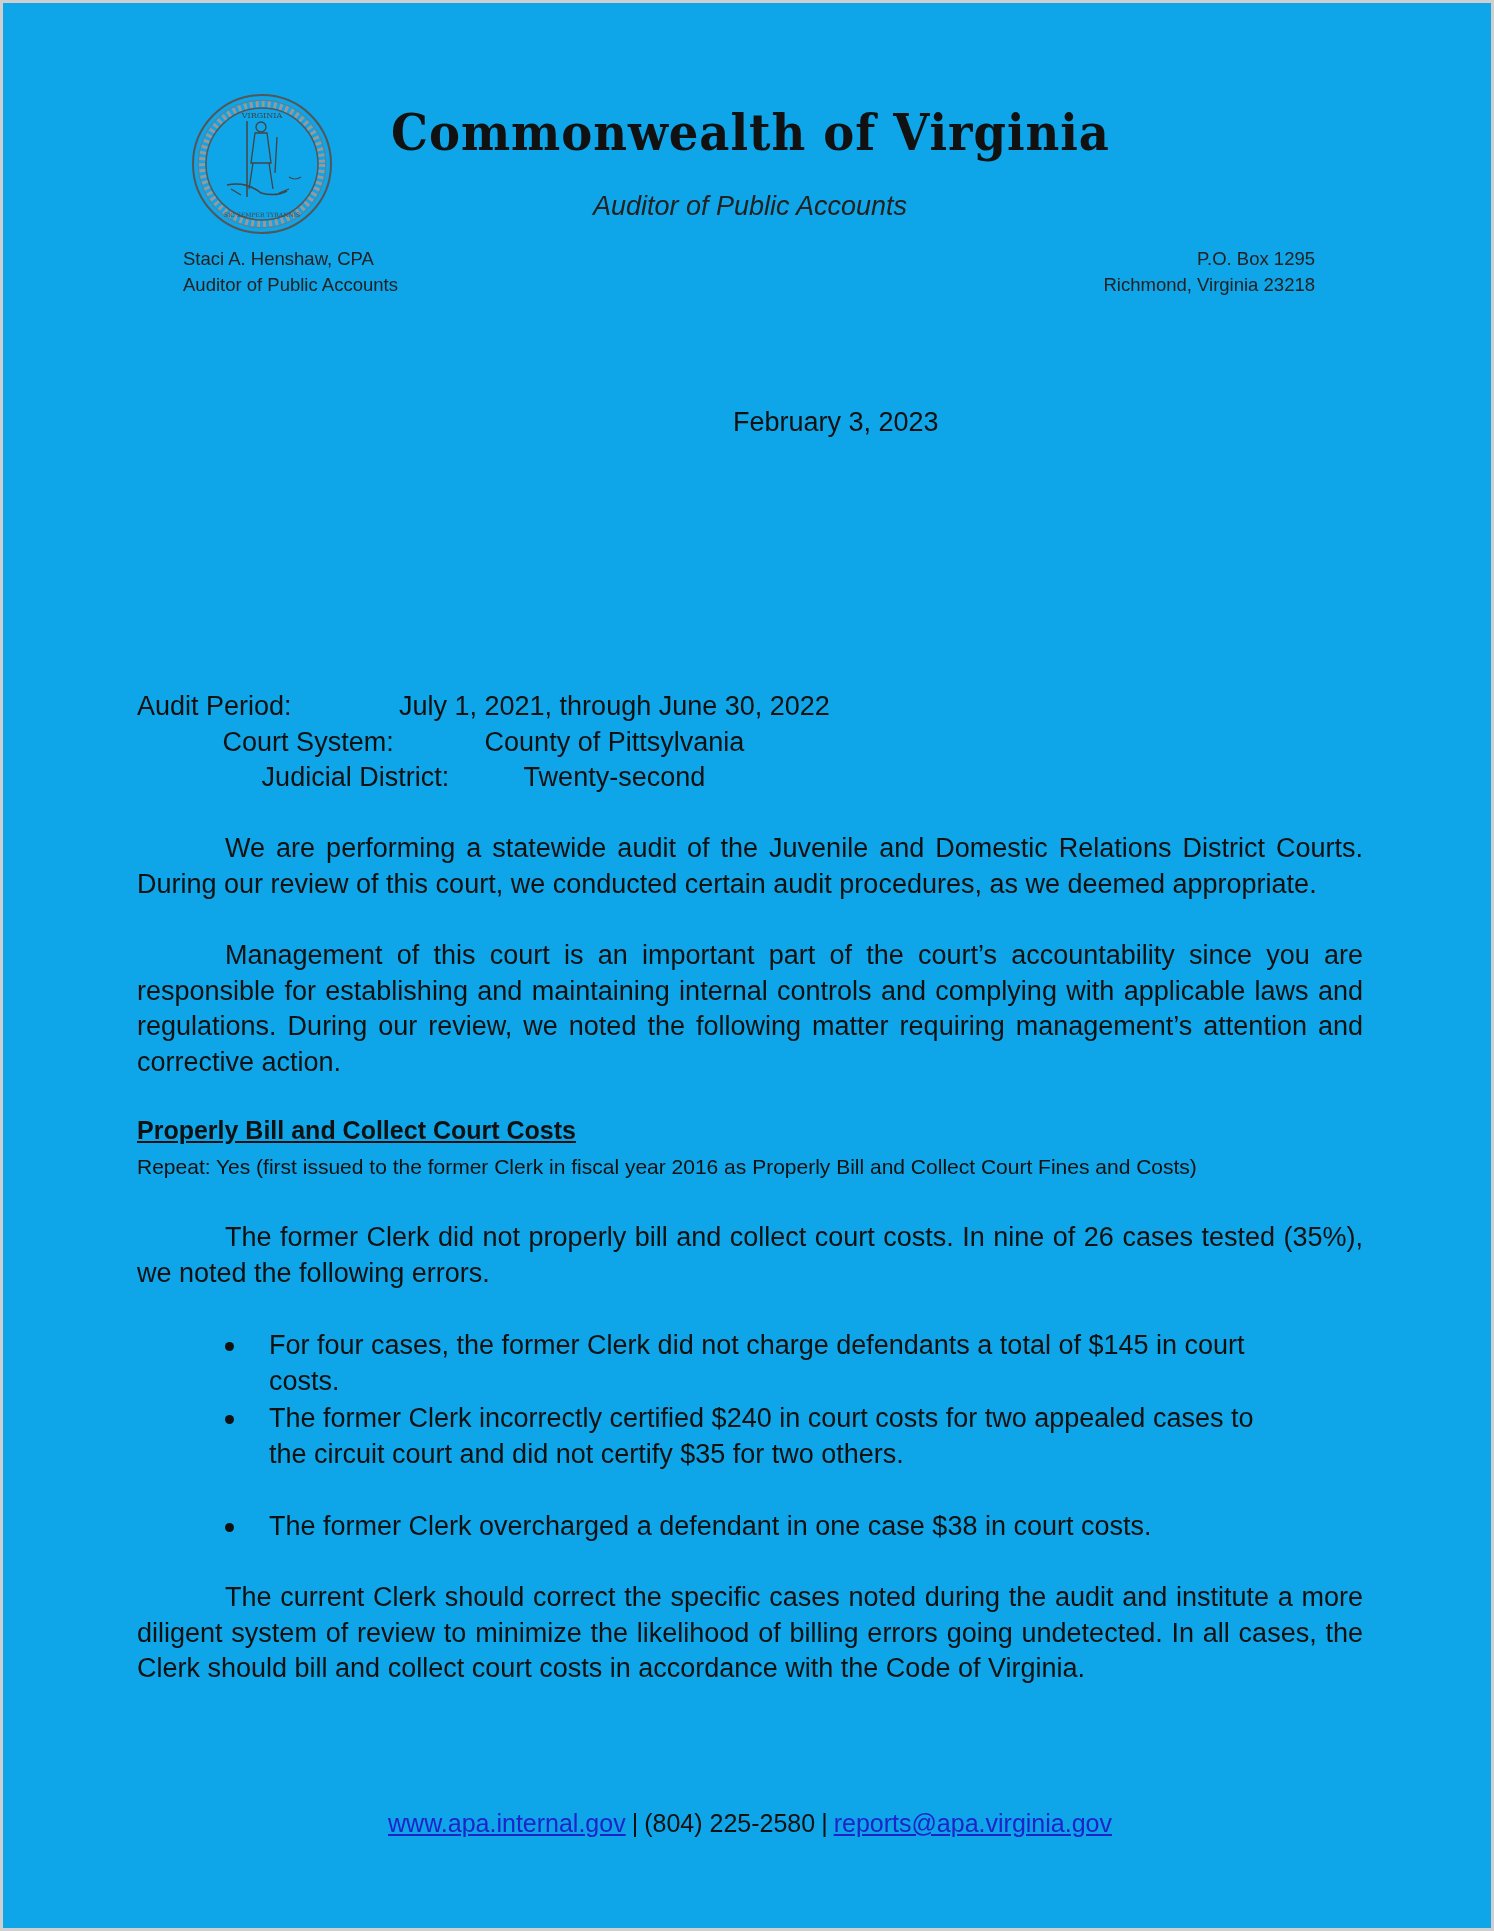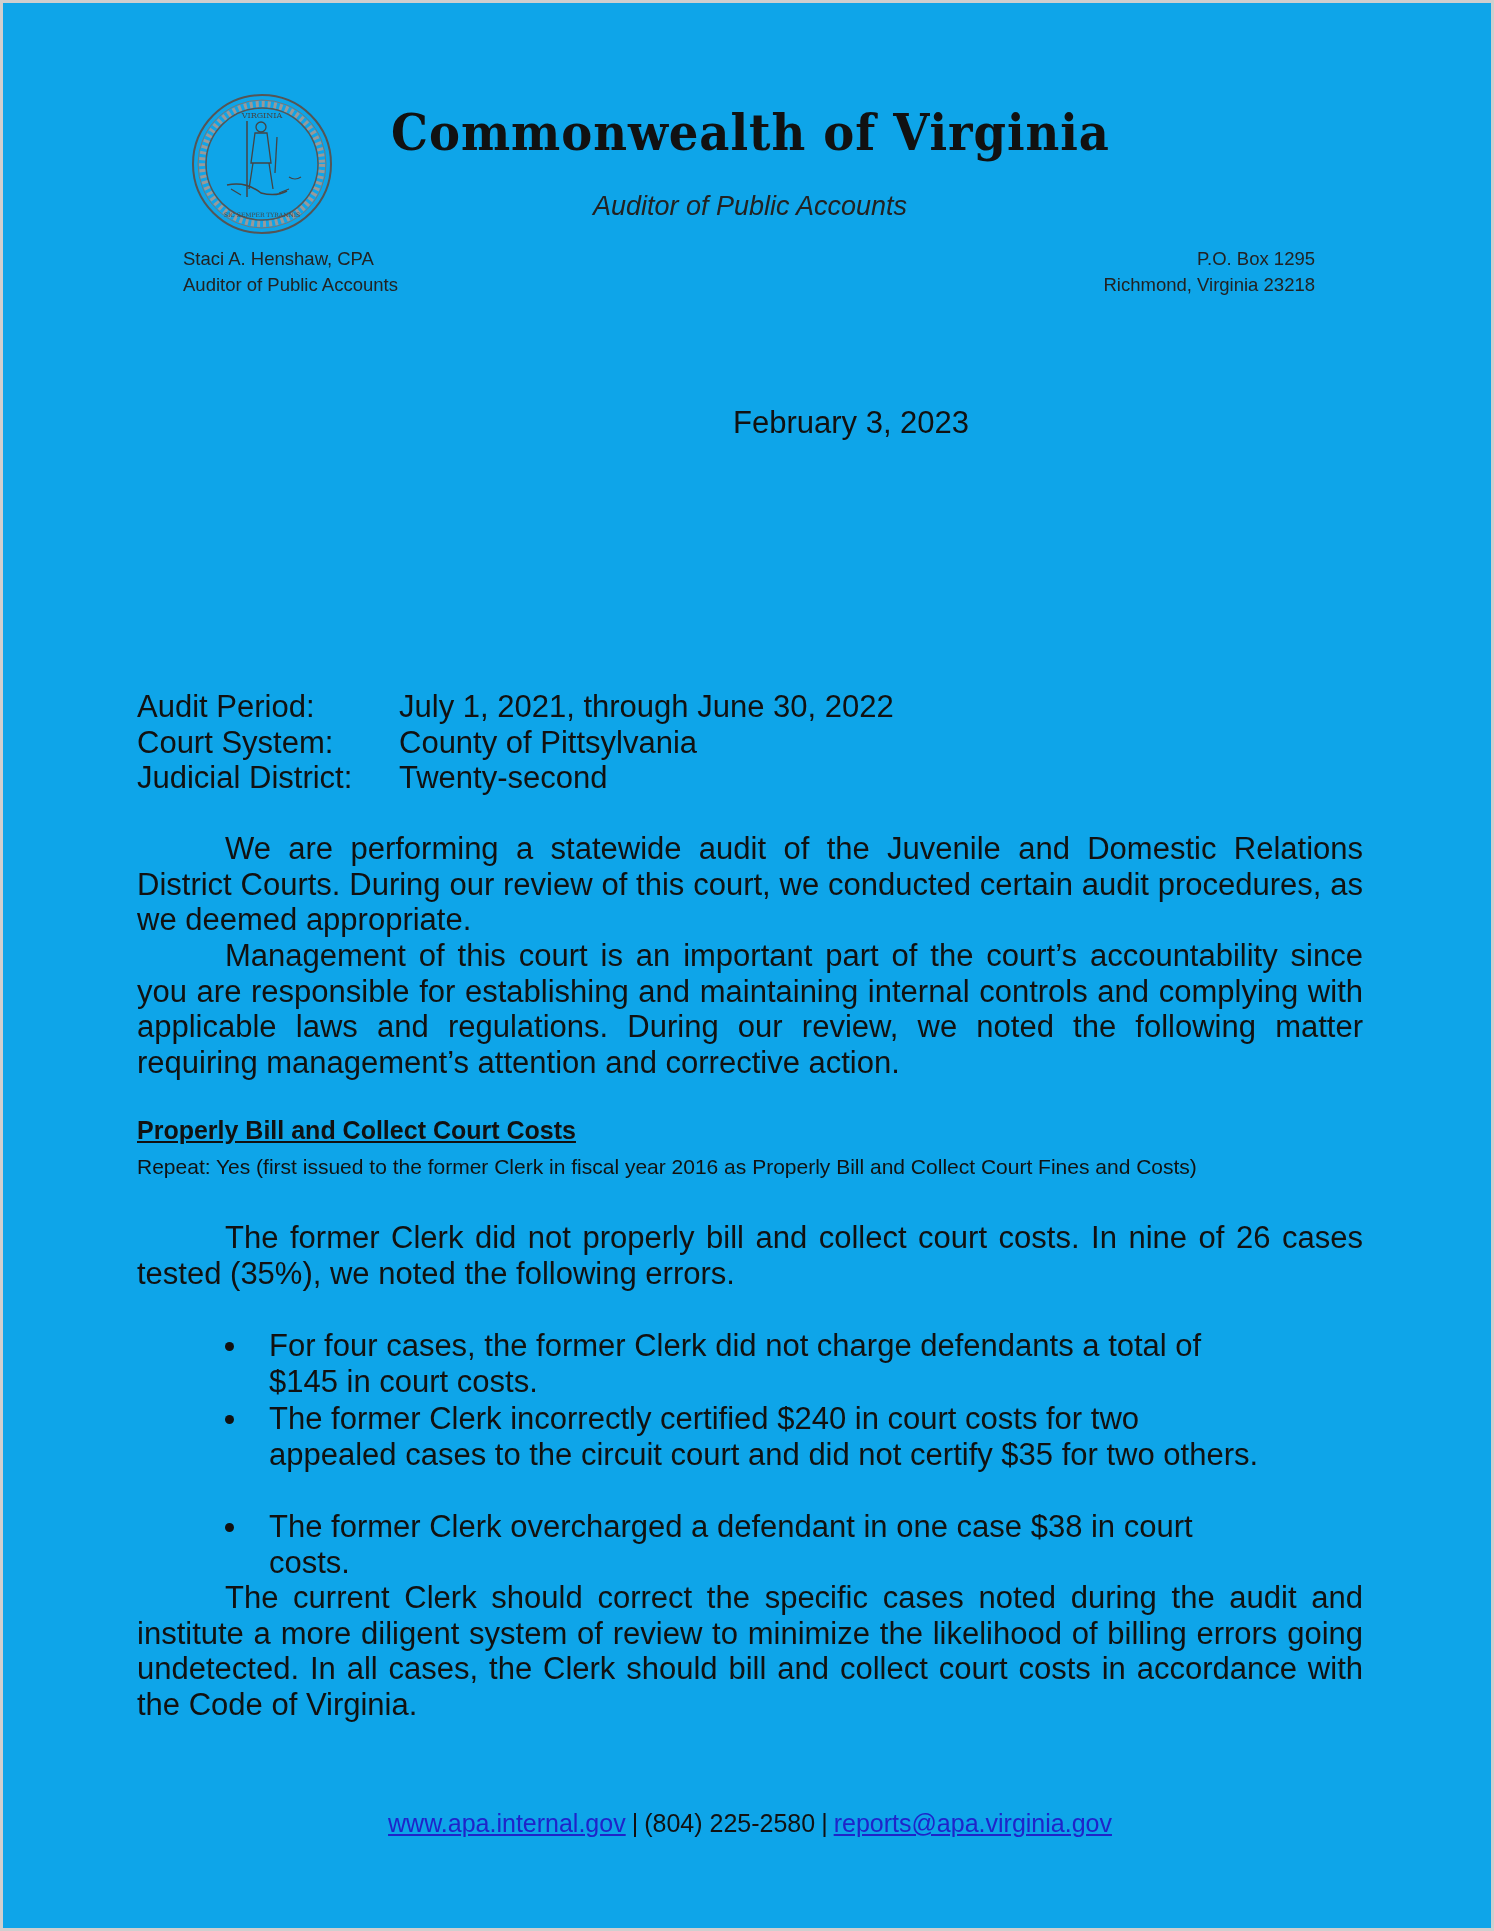--- a/index.html
+++ b/index.html
@@ -17,25 +17,25 @@
     font-size: 50px; letter-spacing: 1px; color: #111; padding-left: 0px;
   }
   .title span { display: inline-block; transform: scaleX(0.93); margin-left: 0px; }
   .subtitle {
     left: 0; width: 1494px; top: 188px; text-align: center;
     font-style: italic; font-size: 27px; color: #222;
   }
   .addr { font-size: 18.5px; line-height: 26px; color: #222; top: 243px; }
   .addr-left { left: 180px; }
   .addr-right { right: 176px; text-align: right; }
-  .body-txt { font-size: 31px; line-height: 35.7px; color: #111; }
+  .body-txt { font-size: 27px; line-height: 35.7px; color: #111; }
   .date { left: 730px; top: 402px; }
   .addressee { left: 134px; top: 507px; }
   .audit-block { left: 134px; top: 686px; }
-  .audit-row { display: flex; }
+  .audit-row { display: flex; justify-content: center; }
   .audit-label { width: 262px; }
   .para {
     position: absolute; left: 134px; width: 1226px; white-space: normal;
     text-align: justify; text-indent: 88px;
   }
   .heading { left: 134px; top: 1113px; font-weight: bold; text-decoration: underline; font-size: 25px; }
   .repeat { left: 134px; top: 1152px; font-size: 21px; color: #111; }
   .repeat b { font-weight: normal; }
   .bullet-list { position: absolute; left: 134px; width: 1226px; margin: 0; padding: 0; list-style: none; }
   .bullet-item { position: absolute; left: 0; width: 1226px; }

